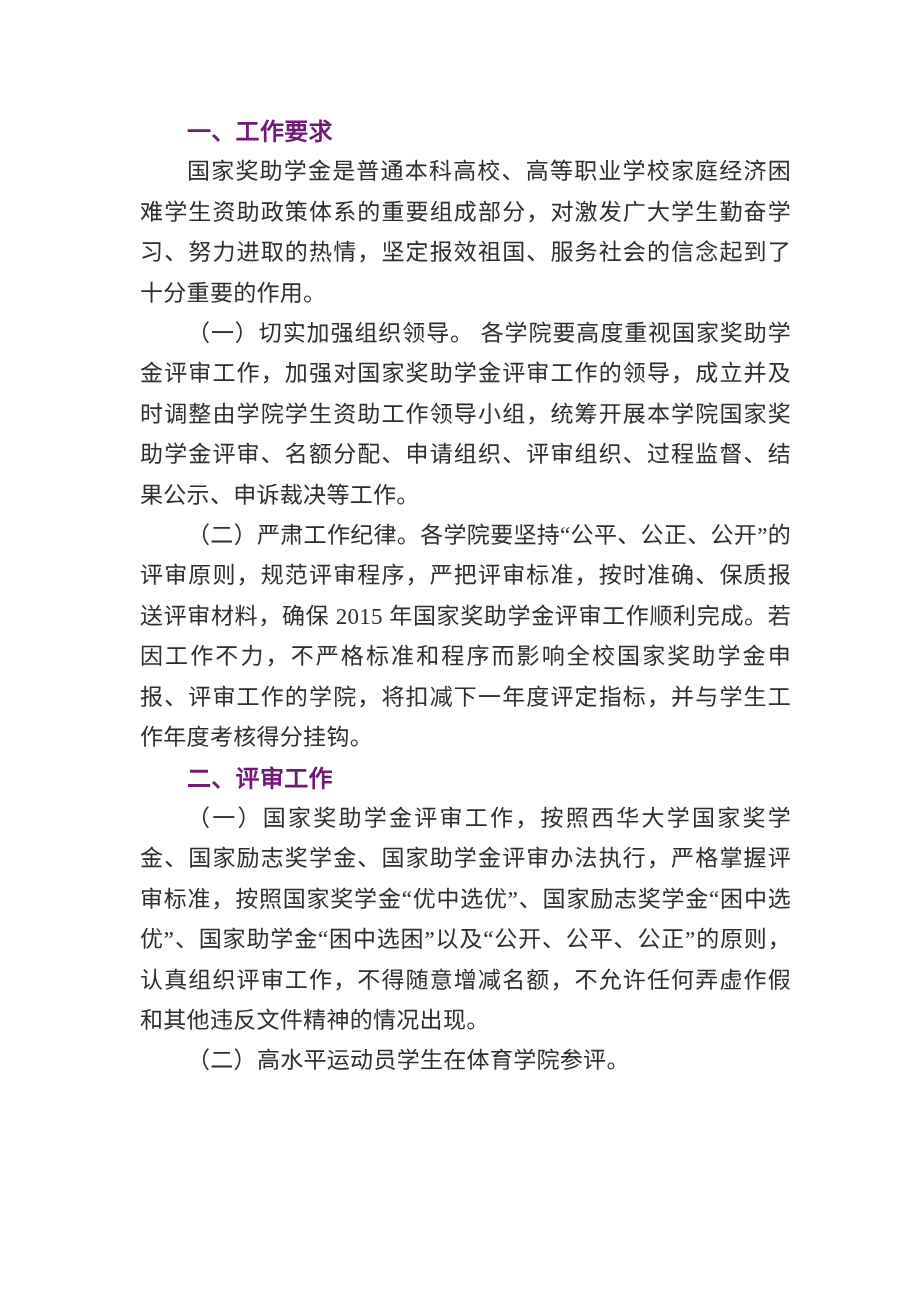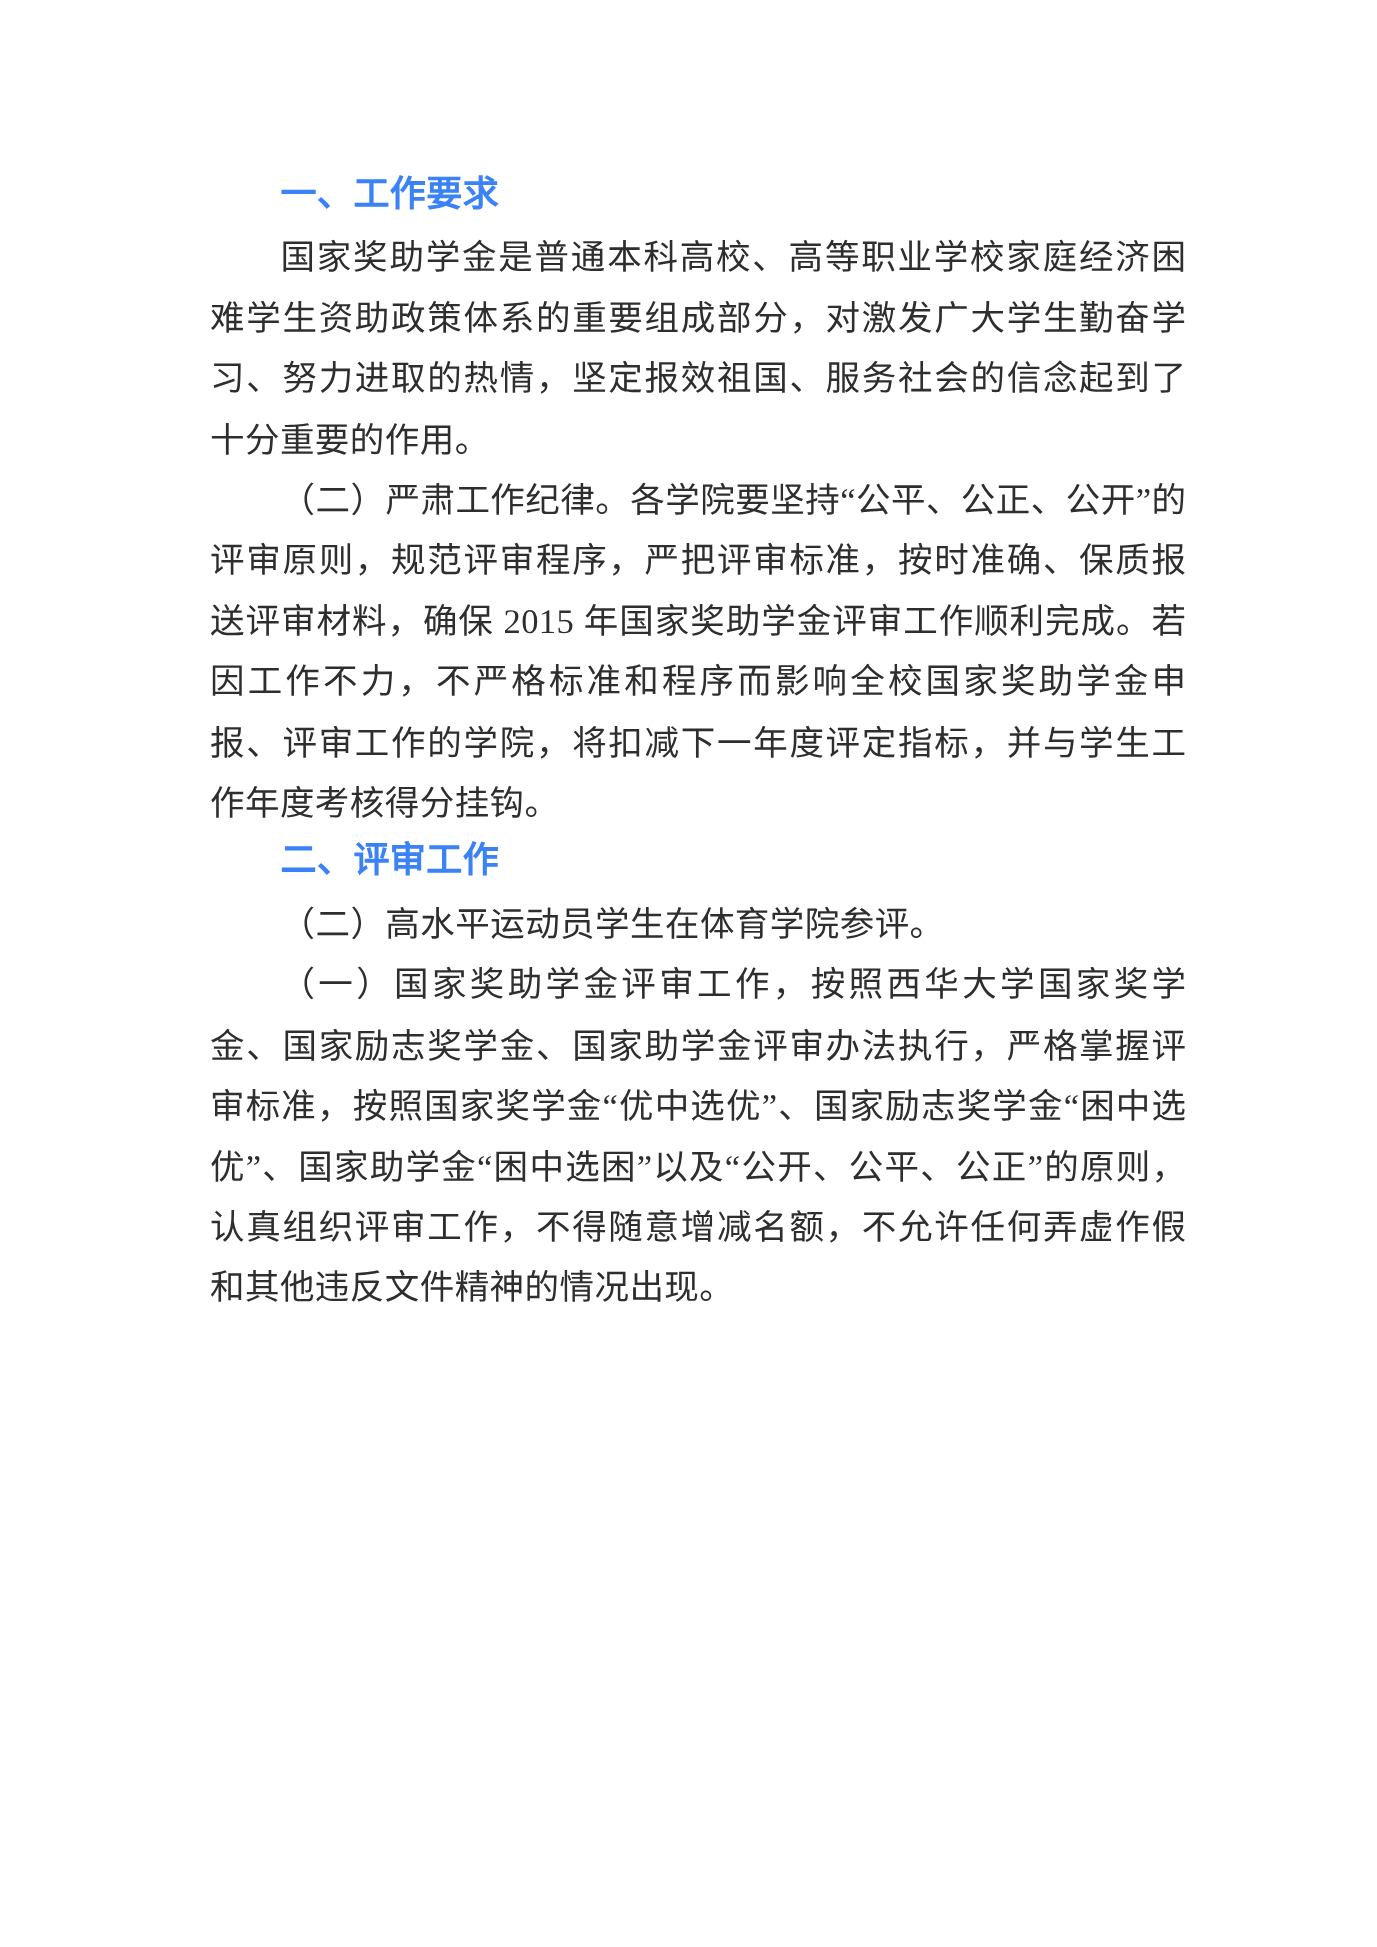--- a/index.html
+++ b/index.html
@@ -38,29 +38,30 @@
   .para {
     text-indent: 47px;
   }
   .para-noindent {
     text-indent: 0;
   }
   .heading {
     text-indent: 47px;
     font-weight: 700;
     font-size: 24px;
-    font-family: Liberation Mono, monospace;
-    color: #3b82f6;
+    font-family: Liberation Serif, serif;
+    color: #701a75;
   }
 </style>
 </head>
 <body>
 
 <div class="doc-page">
   <div class="doc-content">
     <p class="heading">一、工作要求</p>
     <p class="para">国家奖助学金是普通本科高校、高等职业学校家庭经济困难学生资助政策体系的重要组成部分，对激发广大学生勤奋学习、努力进取的热情，坚定报效祖国、服务社会的信念起到了十分重要的作用。</p>
+    <p class="para">（一）切实加强组织领导。 各学院要高度重视国家奖助学金评审工作，加强对国家奖助学金评审工作的领导，成立并及时调整由学院学生资助工作领导小组，统筹开展本学院国家奖助学金评审、名额分配、申请组织、评审组织、过程监督、结果公示、申诉裁决等工作。</p>
     <p class="para">（二）严肃工作纪律。各学院要坚持“公平、公正、公开”的评审原则，规范评审程序，严把评审标准，按时准确、保质报送评审材料，确保 2015 年国家奖助学金评审工作顺利完成。若因工作不力，不严格标准和程序而影响全校国家奖助学金申报、评审工作的学院，将扣减下一年度评定指标，并与学生工作年度考核得分挂钩。</p>
     <p class="heading">二、评审工作</p>
+    <p class="para">（一）国家奖助学金评审工作，按照西华大学国家奖学金、国家励志奖学金、国家助学金评审办法执行，严格掌握评审标准，按照国家奖学金“优中选优”、国家励志奖学金“困中选优”、国家助学金“困中选困”以及“公开、公平、公正”的原则，认真组织评审工作，不得随意增减名额，不允许任何弄虚作假和其他违反文件精神的情况出现。</p>
     <p class="para">（二）高水平运动员学生在体育学院参评。</p>
-    <p class="para">（一）国家奖助学金评审工作，按照西华大学国家奖学金、国家励志奖学金、国家助学金评审办法执行，严格掌握评审标准，按照国家奖学金“优中选优”、国家励志奖学金“困中选优”、国家助学金“困中选困”以及“公开、公平、公正”的原则，认真组织评审工作，不得随意增减名额，不允许任何弄虚作假和其他违反文件精神的情况出现。</p>
   </div>
 </div>
 
 </body></html>

